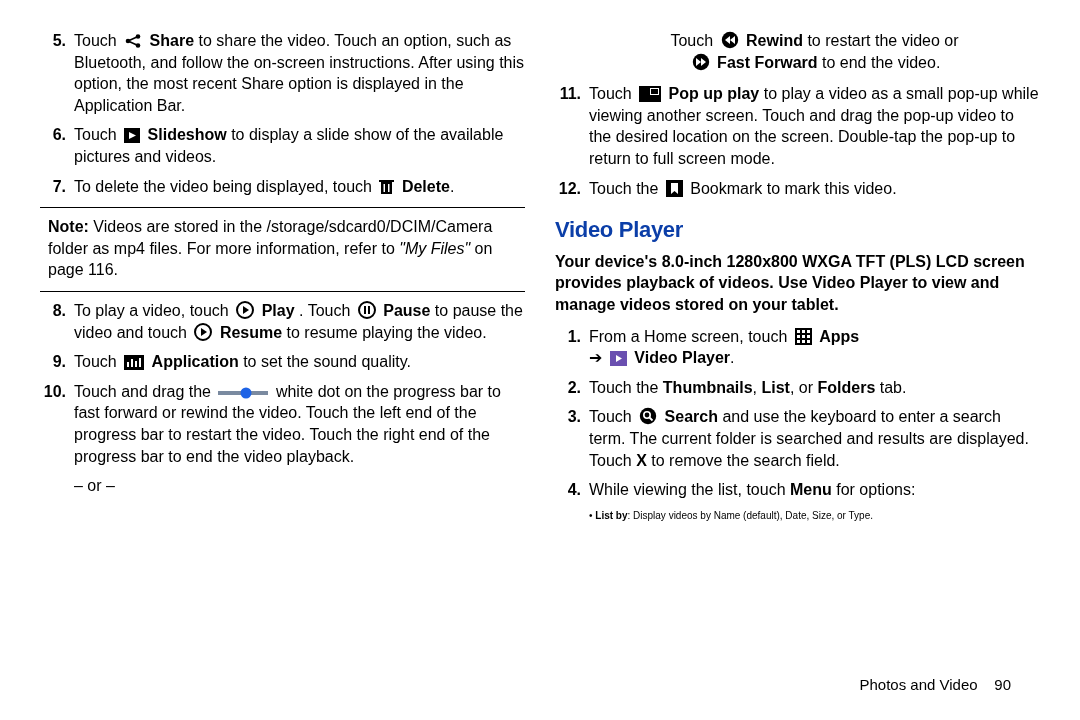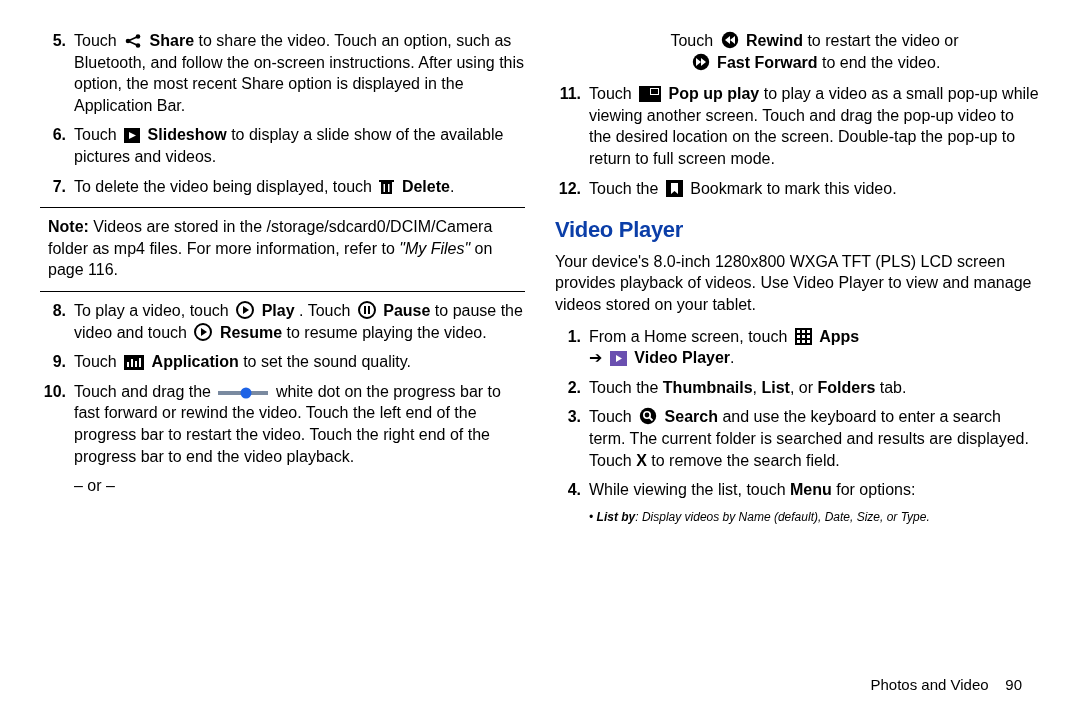--- a/index.html
+++ b/index.html
@@ -7,23 +7,23 @@
   .page{display:flex;padding:30px 40px 0 40px;gap:30px;}
   .col{flex:1 1 0;}
   .num{font-weight:bold;display:inline-block;width:26px;text-align:right;margin-right:8px;vertical-align:top;}
   .item{display:flex;margin-bottom:8px;}
   .item .body{flex:1;}
   b{font-weight:bold;}
   .note-sep{border:none;border-top:1.5px solid #000;margin:10px 0 8px 0;}
   .note{margin:0 0 8px 8px;}
   .indent{margin-left:34px;}
   h2.section{color:#0b3ea8;font-weight:800;font-size:22px;margin:16px 0 6px 0;letter-spacing:-0.3px;}
-  .intro{margin:0 0 10px 0;}
-  .sub-bullet{margin-left:34px;font-size:12px;margin-top:4px;font-style:italic;}
-  .footer{position:absolute;bottom:25px;right:58px;font-size:15px;}
+  .intro{margin:0 0 10px 0;font-weight:bold;}
+  .sub-bullet{margin-left:34px;font-size:10px;margin-top:4px;}
+  .footer{position:absolute;bottom:25px;right:69px;font-size:15px;}
   
   .ico{display:inline-block;vertical-align:-3px;margin:0 3px;}
   .ico svg{display:block;}
   .or{margin-left:34px;margin-top:4px;margin-bottom:16px;}
 </style>
 </head>
 <body>
 
 <div class="page">
   <div class="col">

